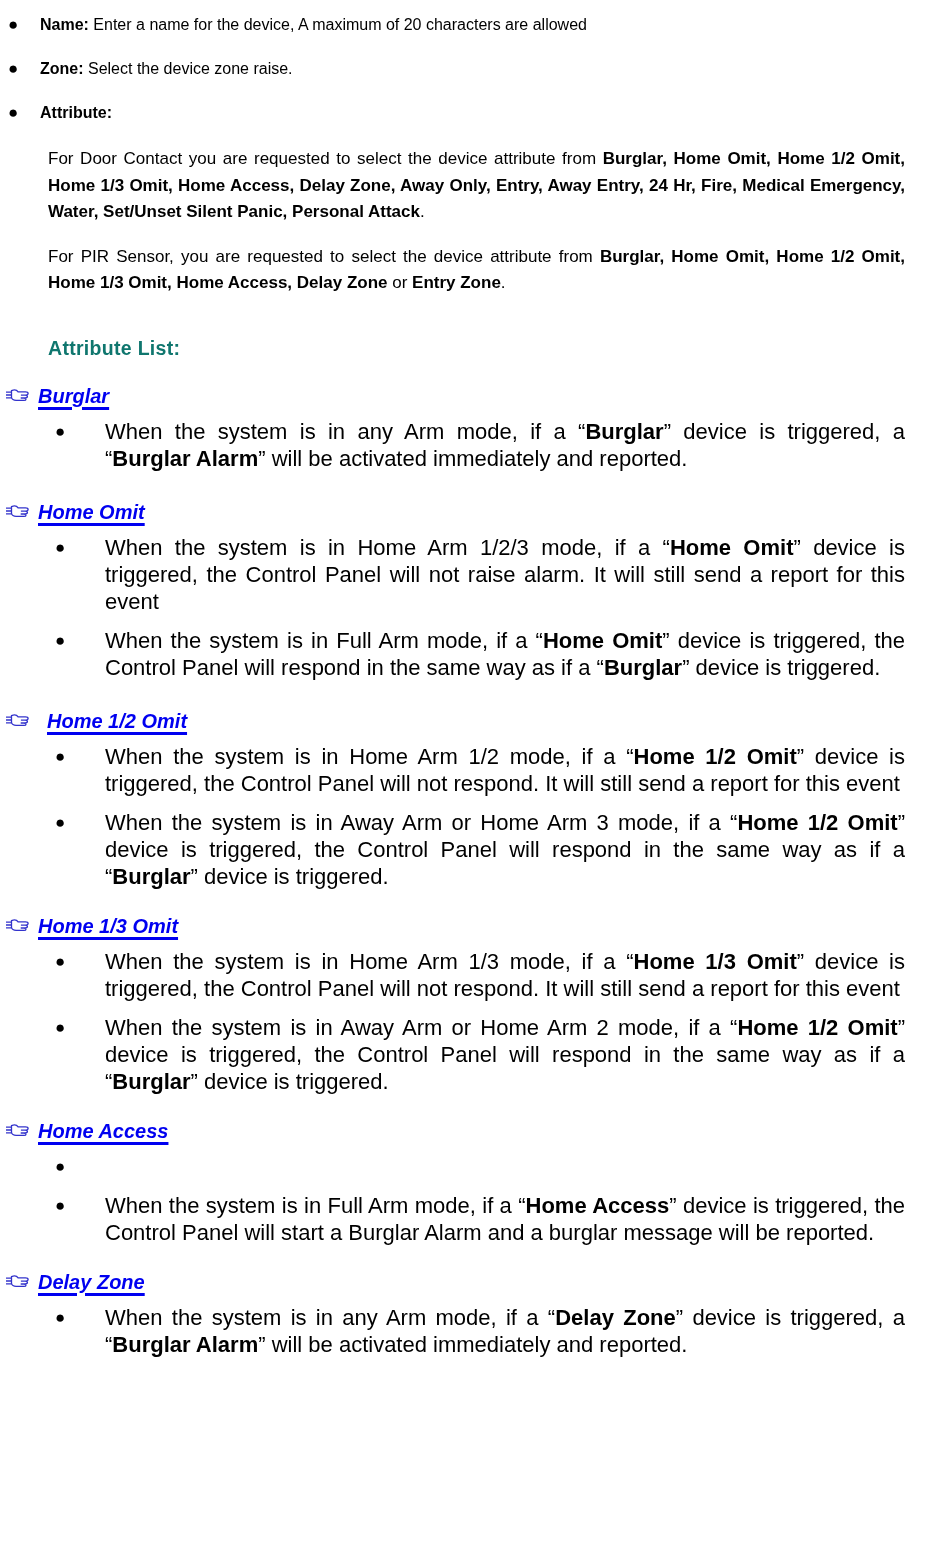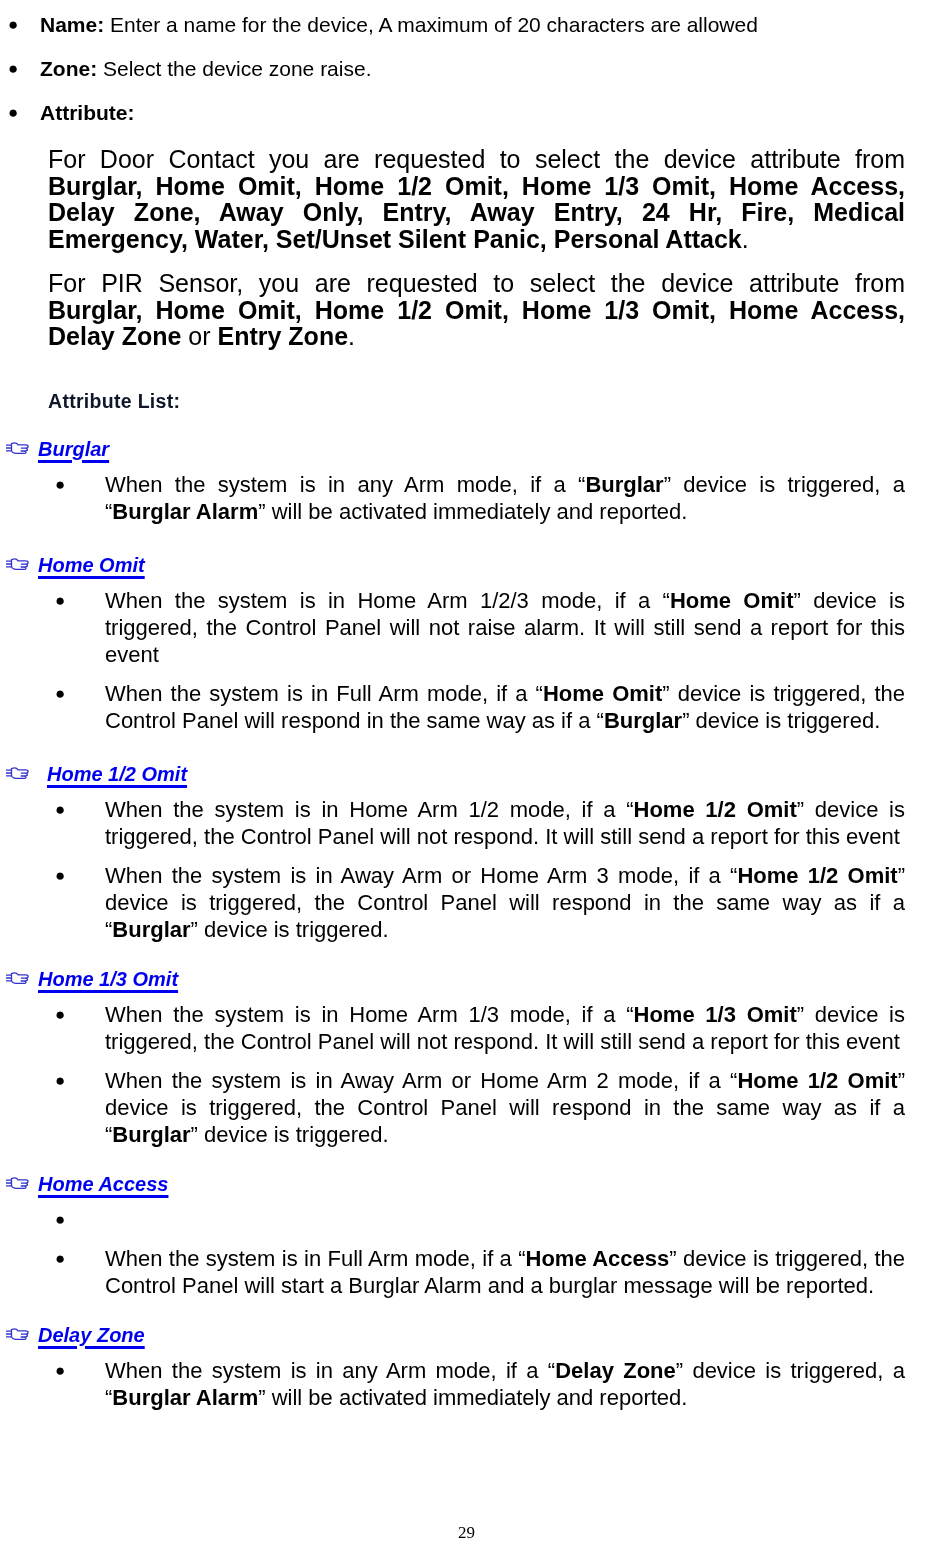--- a/index.html
+++ b/index.html
@@ -35,51 +35,51 @@
     width: 40px;
     flex: 0 0 40px;
     font-size: 17px;
     line-height: 34px;
     padding-left: 8px;
     box-sizing: border-box;
     color: #000;
   }
   .top-text {
     flex: 1 1 auto;
-    font-size: 21px;
+    font-size: 16px;
     line-height: 34px;
     padding-right: 18px;
   }
   .lbl { font-weight: bold; }
 
   
   .para {
     margin: 0 0 0 48px;
     padding-right: 20px;
-    font-size: 25px;
+    font-size: 17px;
     line-height: 26.5px;
     text-align: justify;
     text-justify: inter-word;
   }
   .para b { font-weight: bold; }
 
   .sp8  { height: 8px; }
   .sp10 { height: 10px; }
   .sp12 { height: 12px; }
   .sp16 { height: 16px; }
   .sp18 { height: 18px; }
   .sp24 { height: 24px; }
   .sp28 { height: 28px; }
 
   
   .attr-list-head {
     margin-left: 48px;
     font-size: 19.5px;
     font-weight: bold;
-    color: #0f172a;
+    color: #0f766e;
     letter-spacing: 0.3px;
   }
 
   
   .sec-head {
     display: flex;
     align-items: baseline;
     margin: 0;
   }
   .sec-hand {
@@ -309,15 +309,14 @@
       </svg>
     </span>
     <span class="sec-title">Delay Zone</span>
   </div>
   <div class="sp10"></div>
   <div class="sub-item">
     <span class="sub-bullet">●</span>
     <span class="sub-text">When the system is in any Arm mode, if a “<b>Delay Zone</b>” device is triggered, a “<b>Burglar Alarm</b>” will be activated immediately and reported.</span>
   </div>
 
-  <div class="page-num">29</div>
 
 </div>
 
 </body></html>

